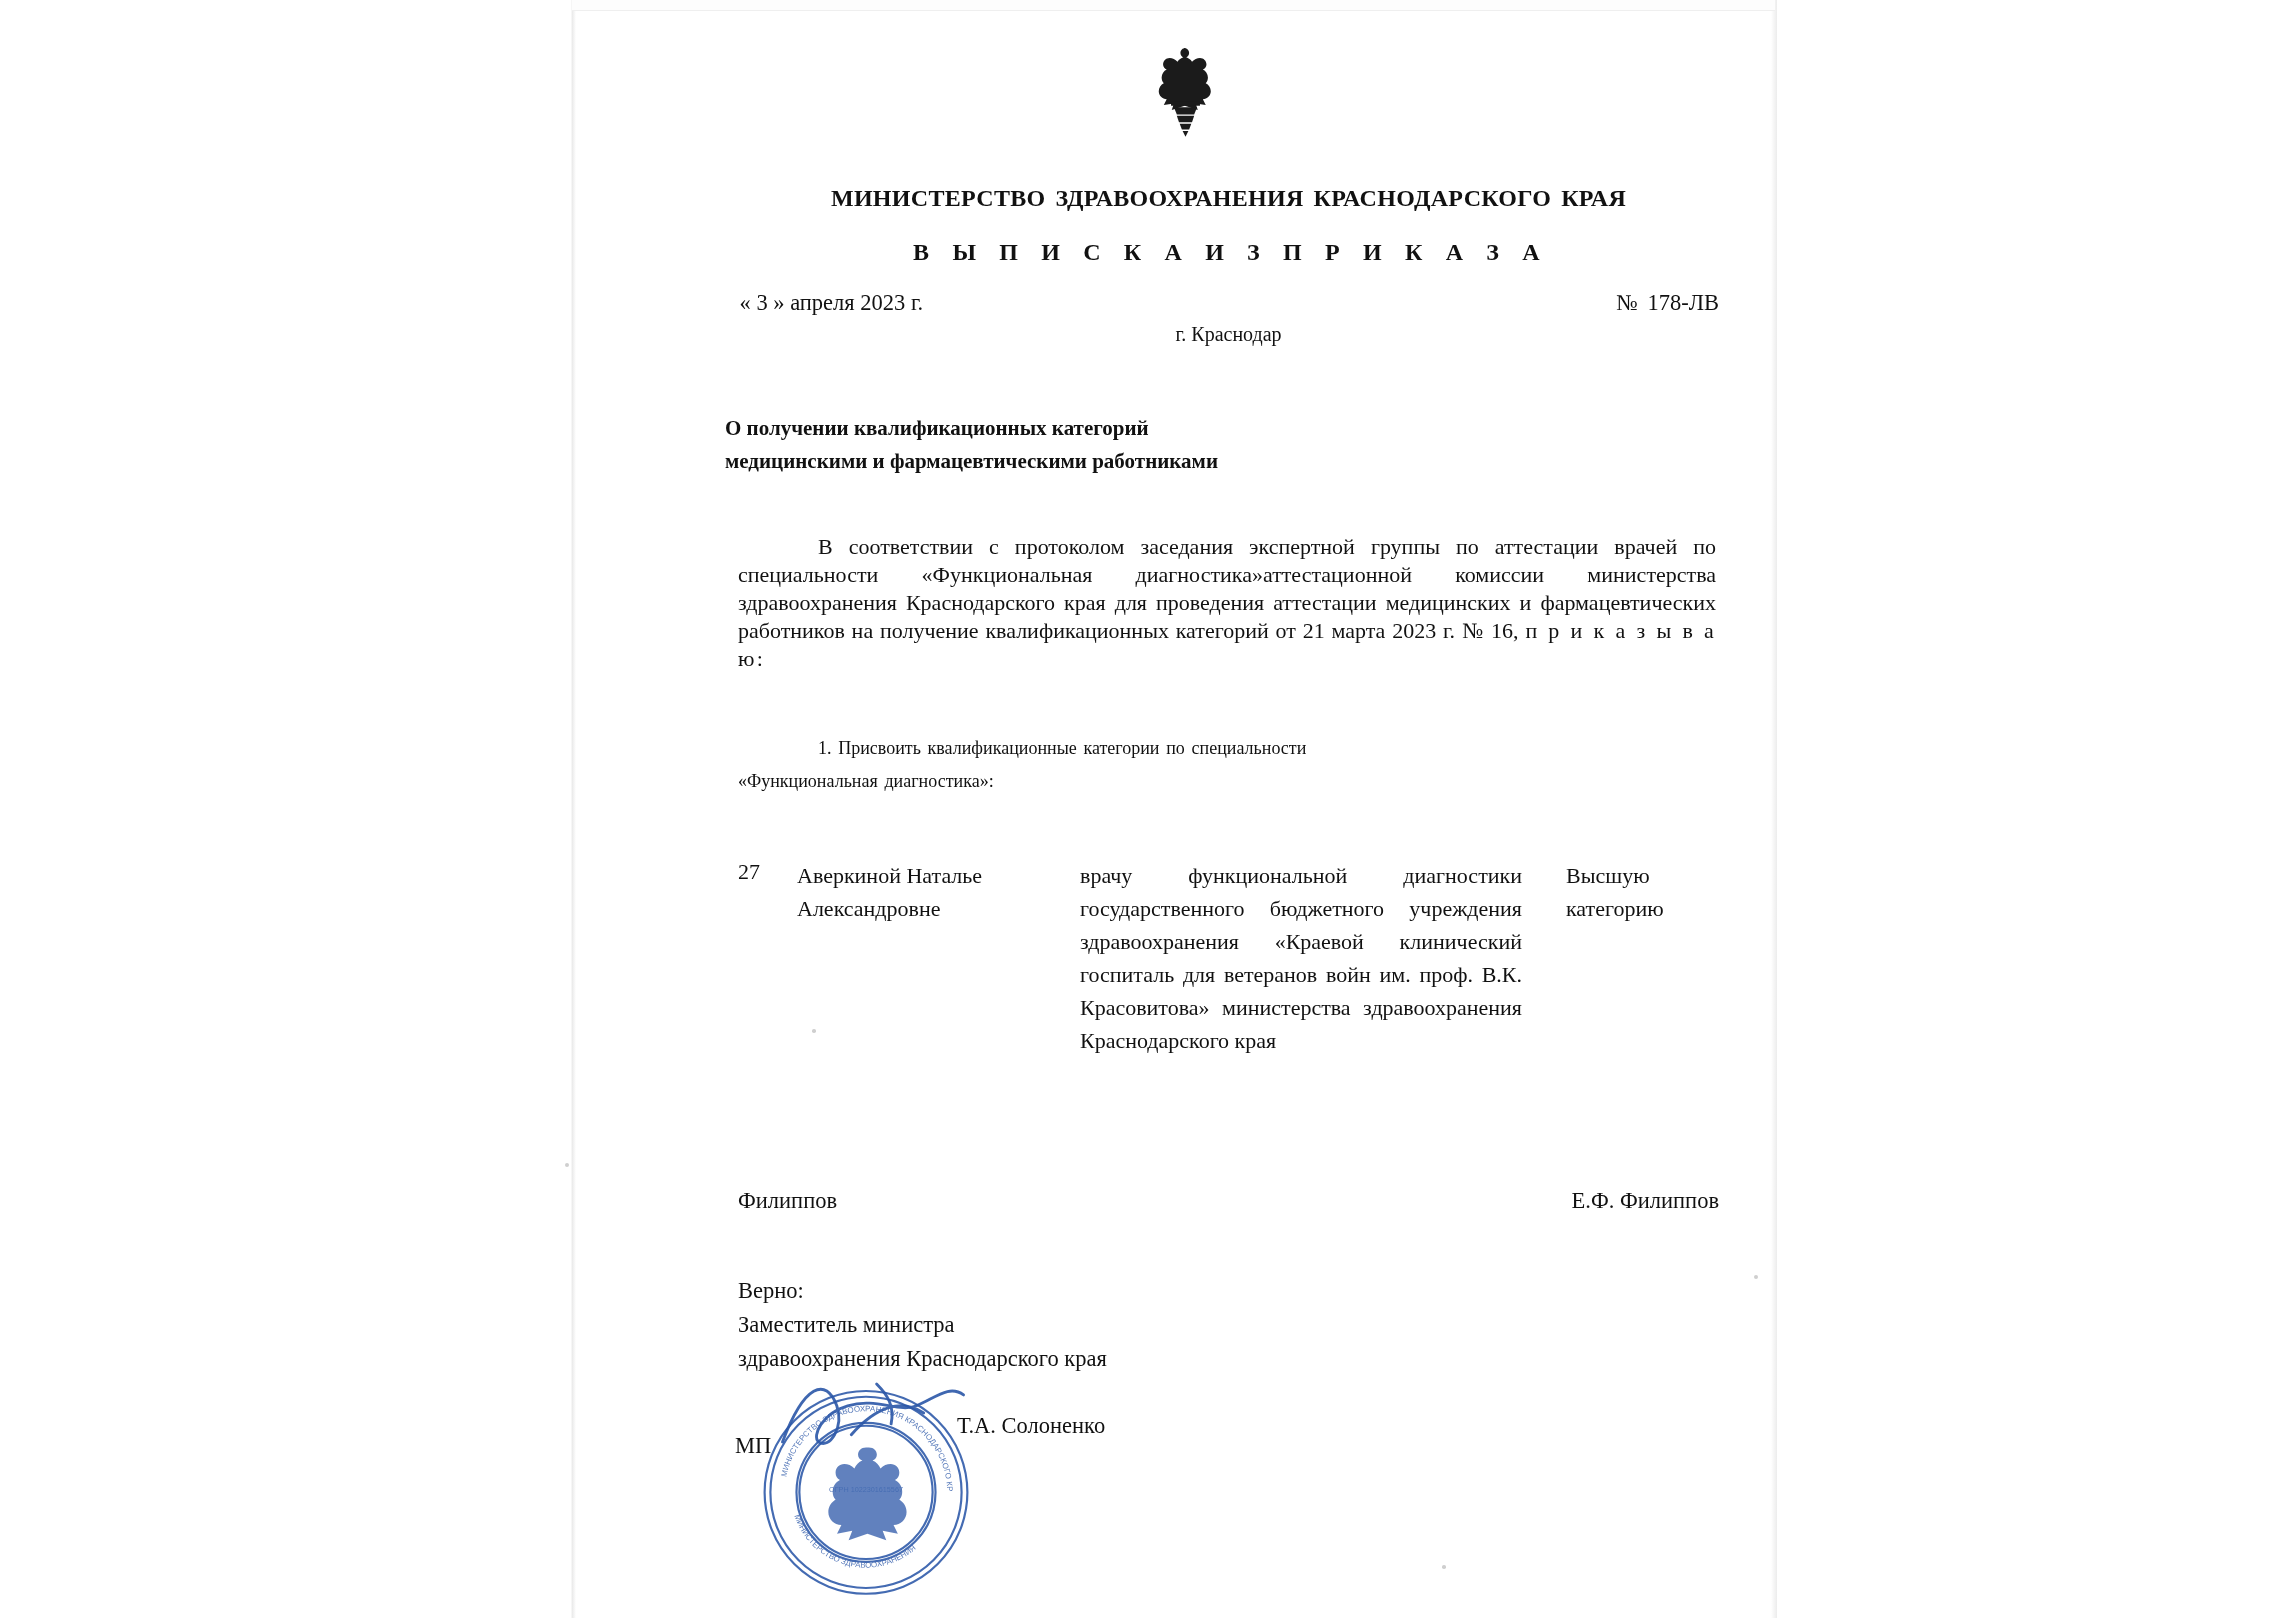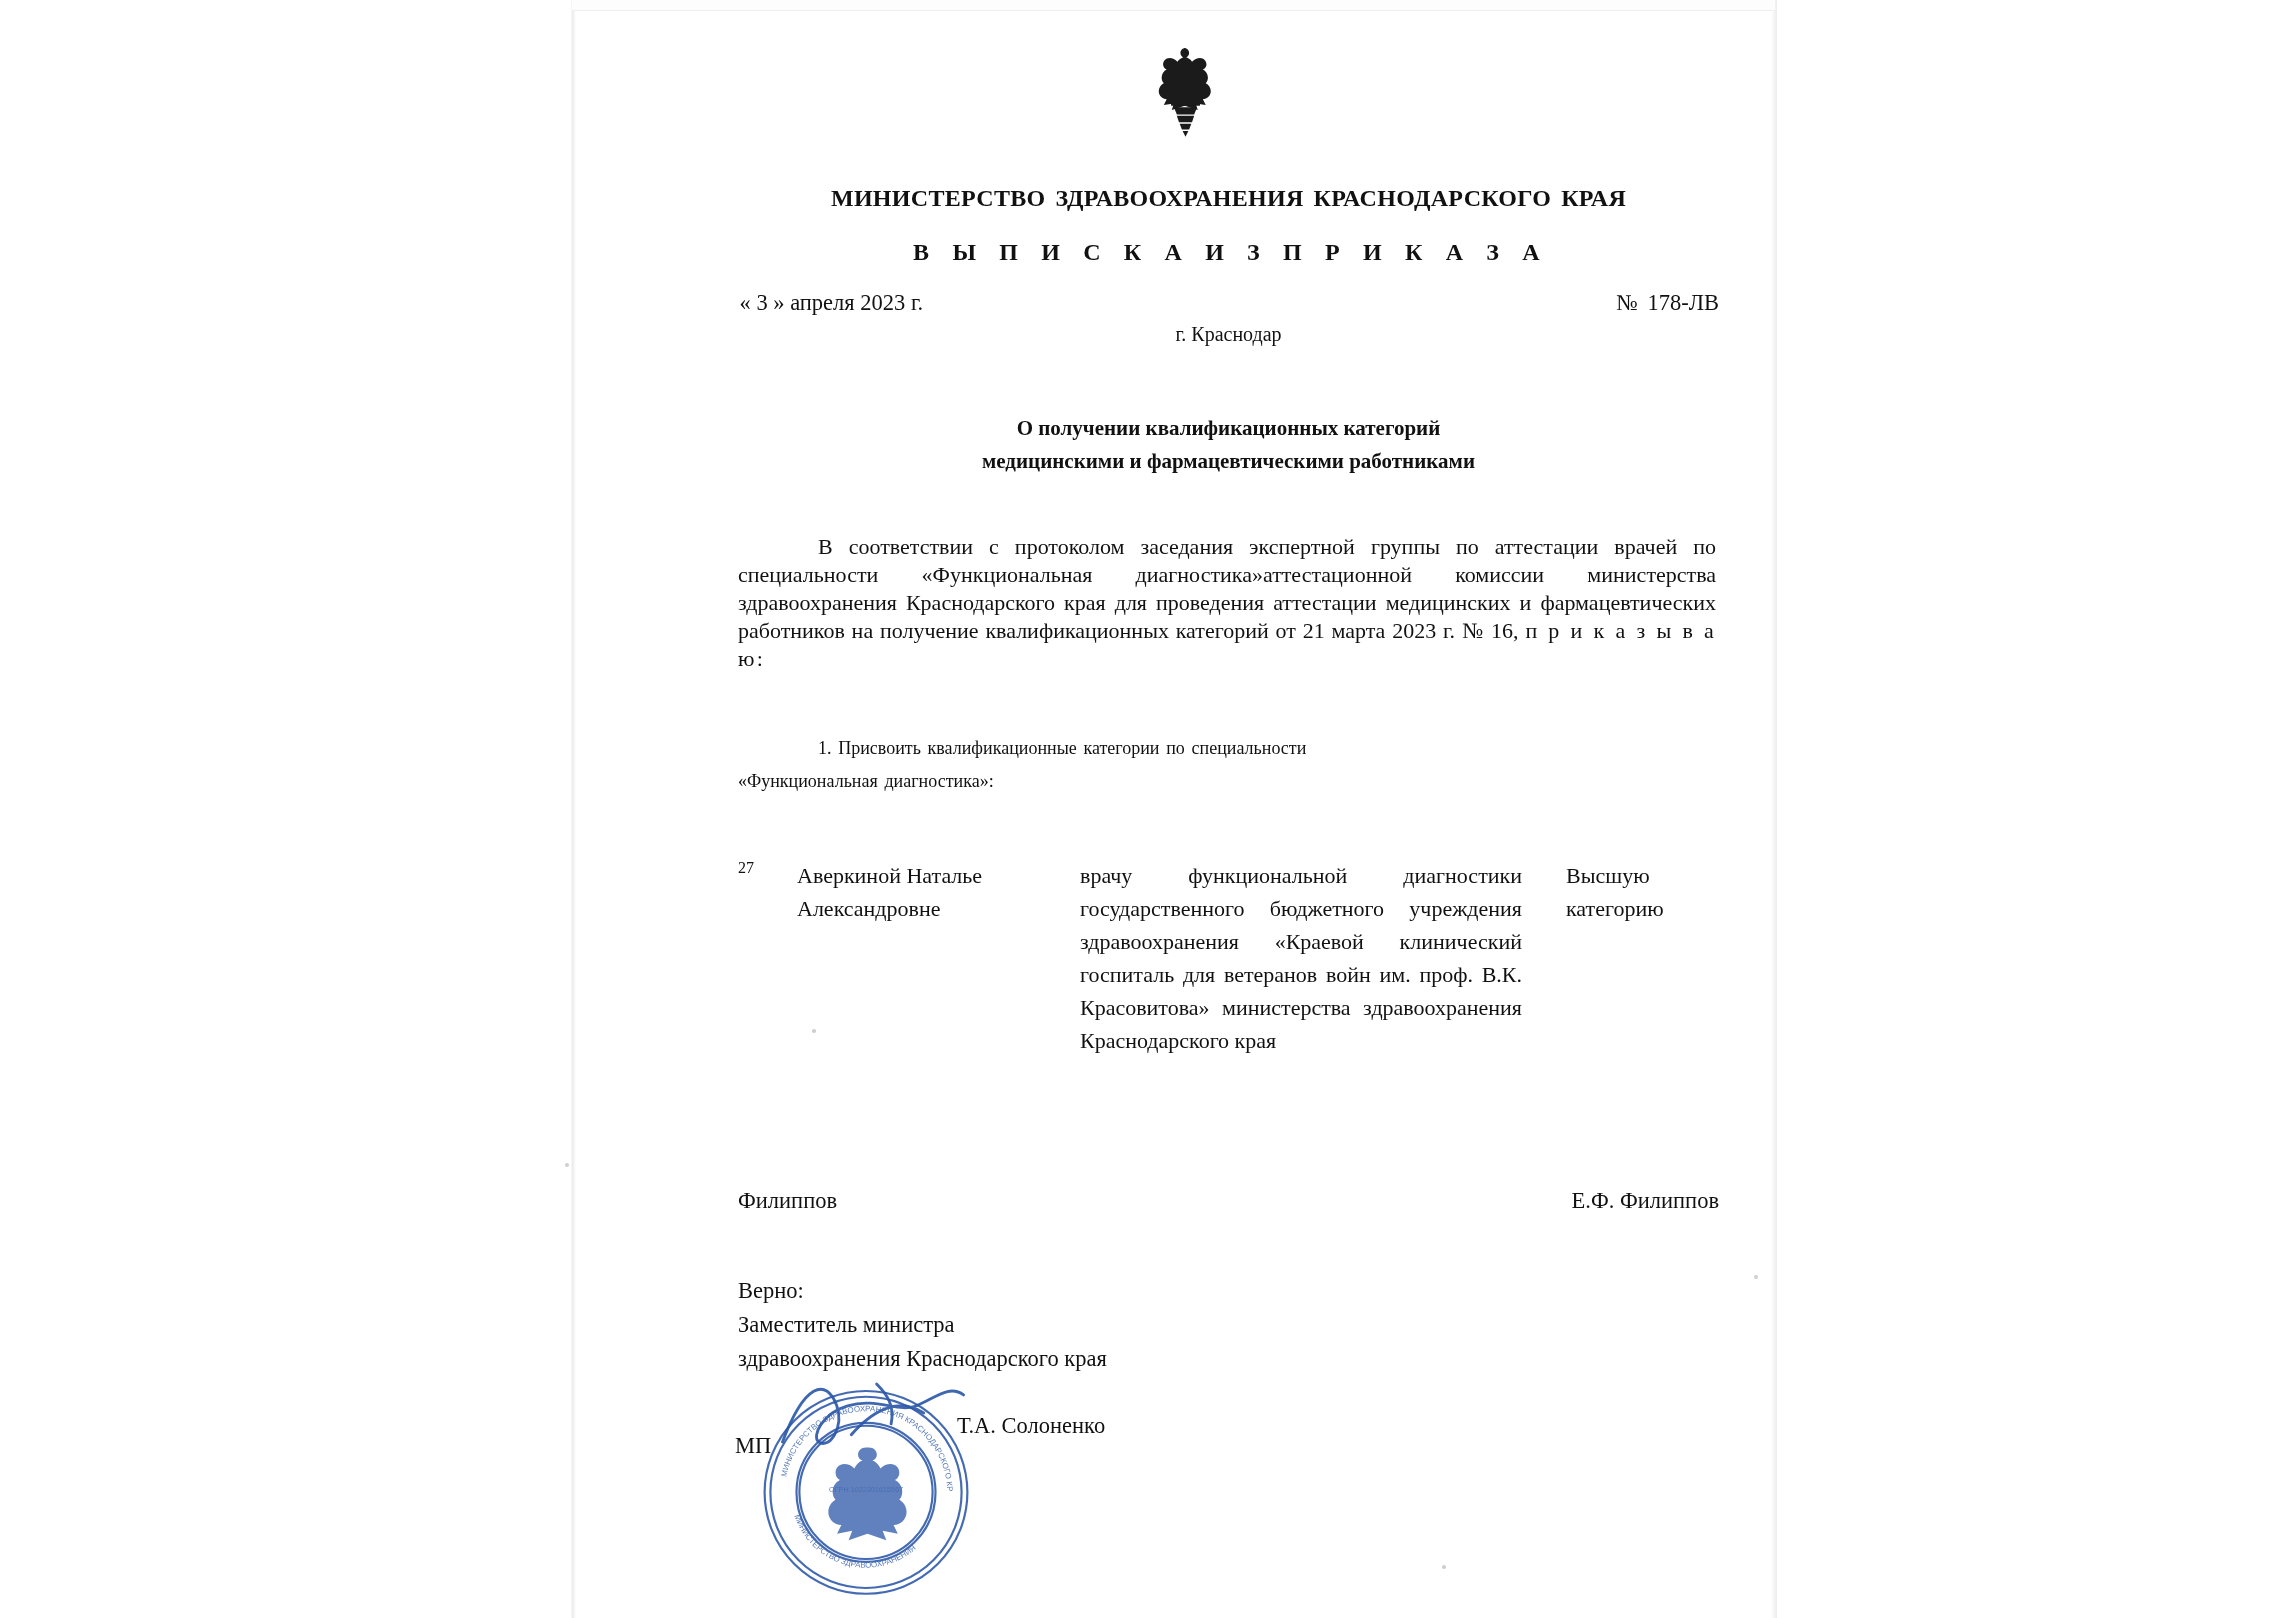--- a/index.html
+++ b/index.html
@@ -126,21 +126,20 @@
     width: 1007px;
     text-align: center;
     font-size: 20px;
   }
 
   .subject {
     position: absolute;
     left: 0;
     top: 412px;
     width: 1007px;
-    text-align: center;
     font-size: 21px;
     font-weight: bold;
     line-height: 33px;
   }
 
   .body-text {
     position: absolute;
     left: 13px;
     top: 533px;
     width: 978px;
@@ -173,21 +172,21 @@
   .record {
     position: absolute;
     left: 0;
     top: 859px;
     width: 1007px;
   }
   .rec-num {
     position: absolute;
     left: 13px;
     top: 0;
-    font-size: 16px;
+    font-size: 22px;
   }
   .rec-name {
     position: absolute;
     left: 72px;
     top: 0;
     width: 239px;
     font-size: 22px;
     line-height: 33px;
   }
   .rec-post {

